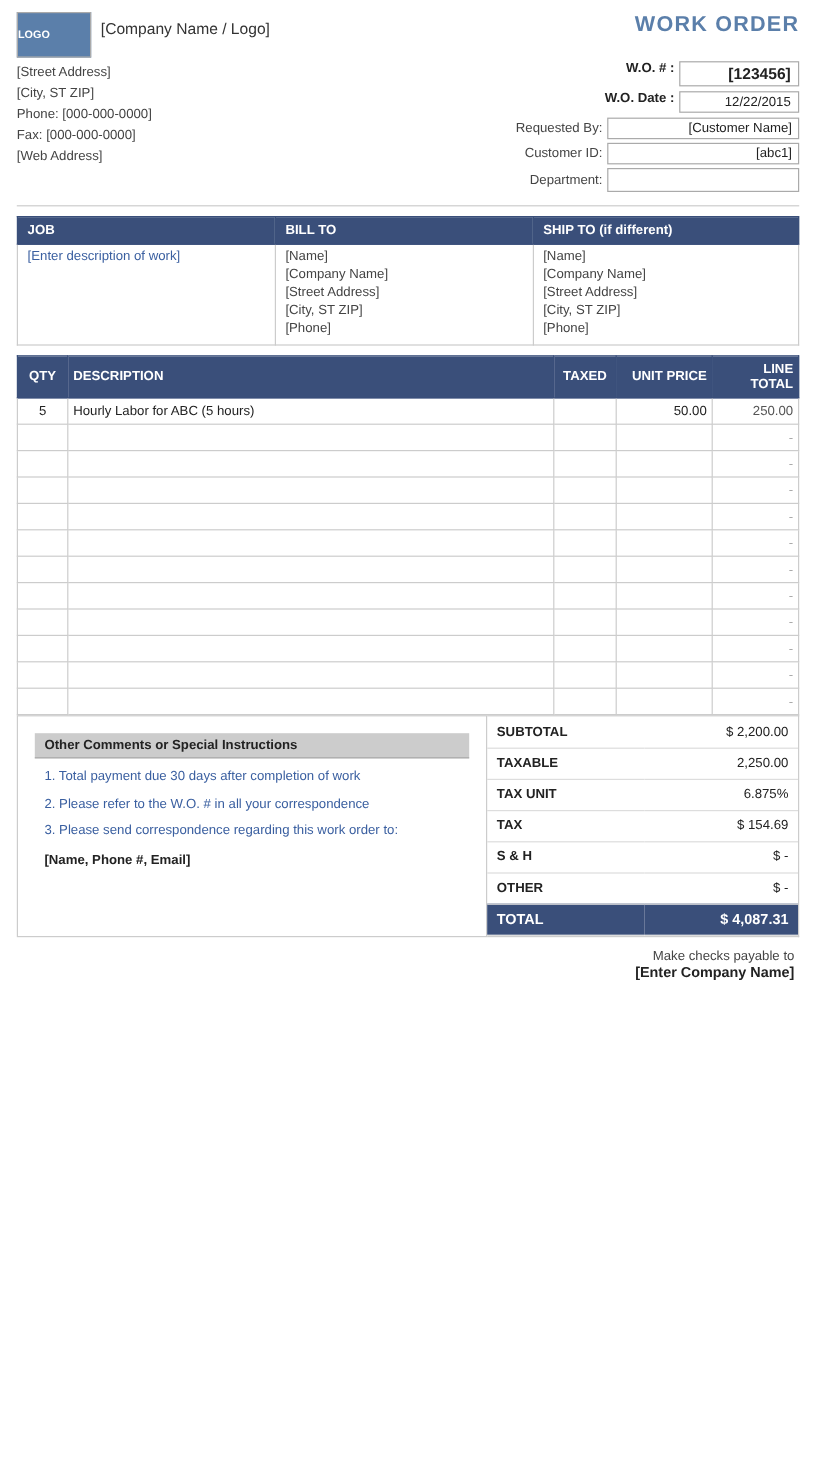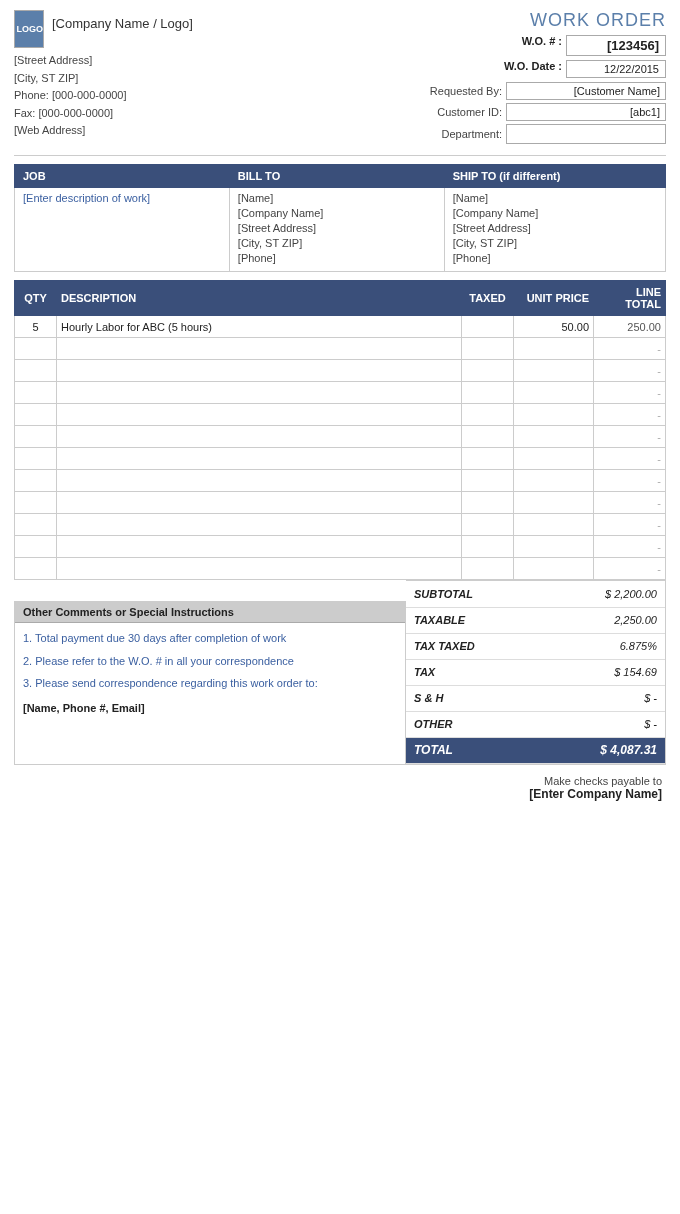--- a/index.html
+++ b/index.html
@@ -21,26 +21,26 @@
       margin-bottom: 6px;
     }
     .company-info { flex: 1; }
     .logo-block {
       display: flex;
       align-items: flex-start;
       gap: 8px;
       margin-bottom: 4px;
     }
     .logo-box {
-      width: 30px;
+      width: 62px;
       height: 38px;
       background: #5b7faa;
       display: flex;
       align-items: center;
-      justify-content: flex-end;
+      justify-content: flex-start;
       font-size: 9px;
       color: #fff;
       font-weight: bold;
       border: 1px solid #aaa;
       flex-shrink: 0;
     }
     .company-name {
       font-size: 13px;
       color: #333;
       margin-top: 6px;
@@ -50,23 +50,23 @@
       color: #444;
       line-height: 1.6;
     }
     .wo-header-right {
       text-align: right;
       min-width: 240px;
     }
     .work-order-title {
       font-size: 18px;
       color: #5b7faa;
-      font-weight: normal;
+      font-weight: bold;
       letter-spacing: 1px;
-      margin-bottom: 4px;
+      margin-bottom: 20px;
     }
     .wo-field-row {
       display: flex;
       justify-content: flex-end;
       margin-bottom: 4px;
       gap: 4px;
     }
     .wo-field-label {
       font-weight: bold;
       font-size: 11px;
@@ -185,22 +185,21 @@
 
     
     .bottom-section {
       display: flex;
       gap: 0;
       margin-top: 0;
     }
     .comments-section {
       flex: 1;
       border: 1px solid #ccc;
-      padding: 0;
-      margin-top: 21px;
+      padding: 14px;
     }
     .comments-header {
       background: #ccc;
       font-weight: bold;
       font-size: 11px;
       padding: 4px 8px;
       border-bottom: 1px solid #aaa;
     }
     .comments-body {
       padding: 6px 8px;
@@ -217,21 +216,20 @@
 
     .totals-section {
       width: 260px;
       flex-shrink: 0;
       border: 1px solid #ccc;
       border-left: none;
     }
     .totals-table {
       width: 100%;
       border-collapse: collapse;
-      font-style: italic;
     }
     .totals-table tr td {
       padding: 3px 8px;
       font-size: 11px;
       border-bottom: 1px solid #ddd;
       height: 26px;
     }
     .totals-table .label-cell {
       font-weight: bold;
       color: #222;
@@ -476,21 +474,21 @@
       <tbody>
           <tr>
         <td class="label-cell">SUBTOTAL</td>
         <td class="value-cell">$ 2,200.00</td>
       </tr>
       <tr>
         <td class="label-cell">TAXABLE</td>
         <td class="value-cell">2,250.00</td>
       </tr>
       <tr>
-        <td class="label-cell">TAX TAXED</td>
+        <td class="label-cell">TAX UNIT</td>
         <td class="value-cell">6.875%</td>
       </tr>
       <tr>
         <td class="label-cell">TAX</td>
         <td class="value-cell">$   154.69</td>
       </tr>
       <tr>
         <td class="label-cell">S &amp; H</td>
         <td class="value-cell">$          -</td>
       </tr>

